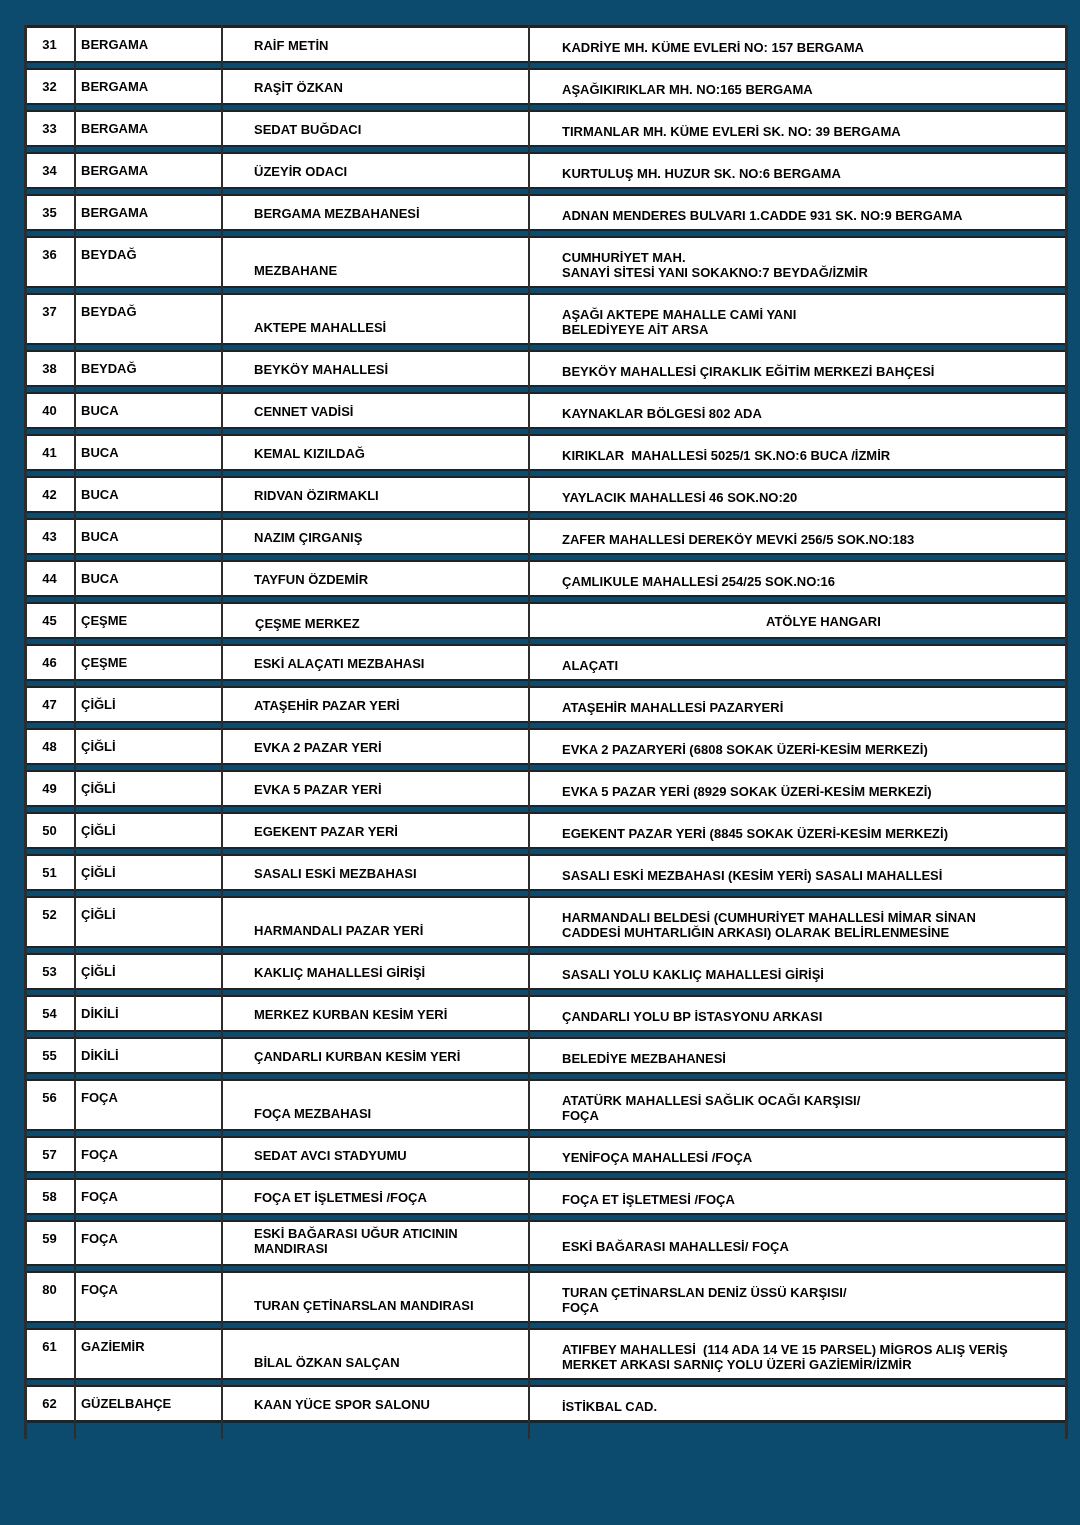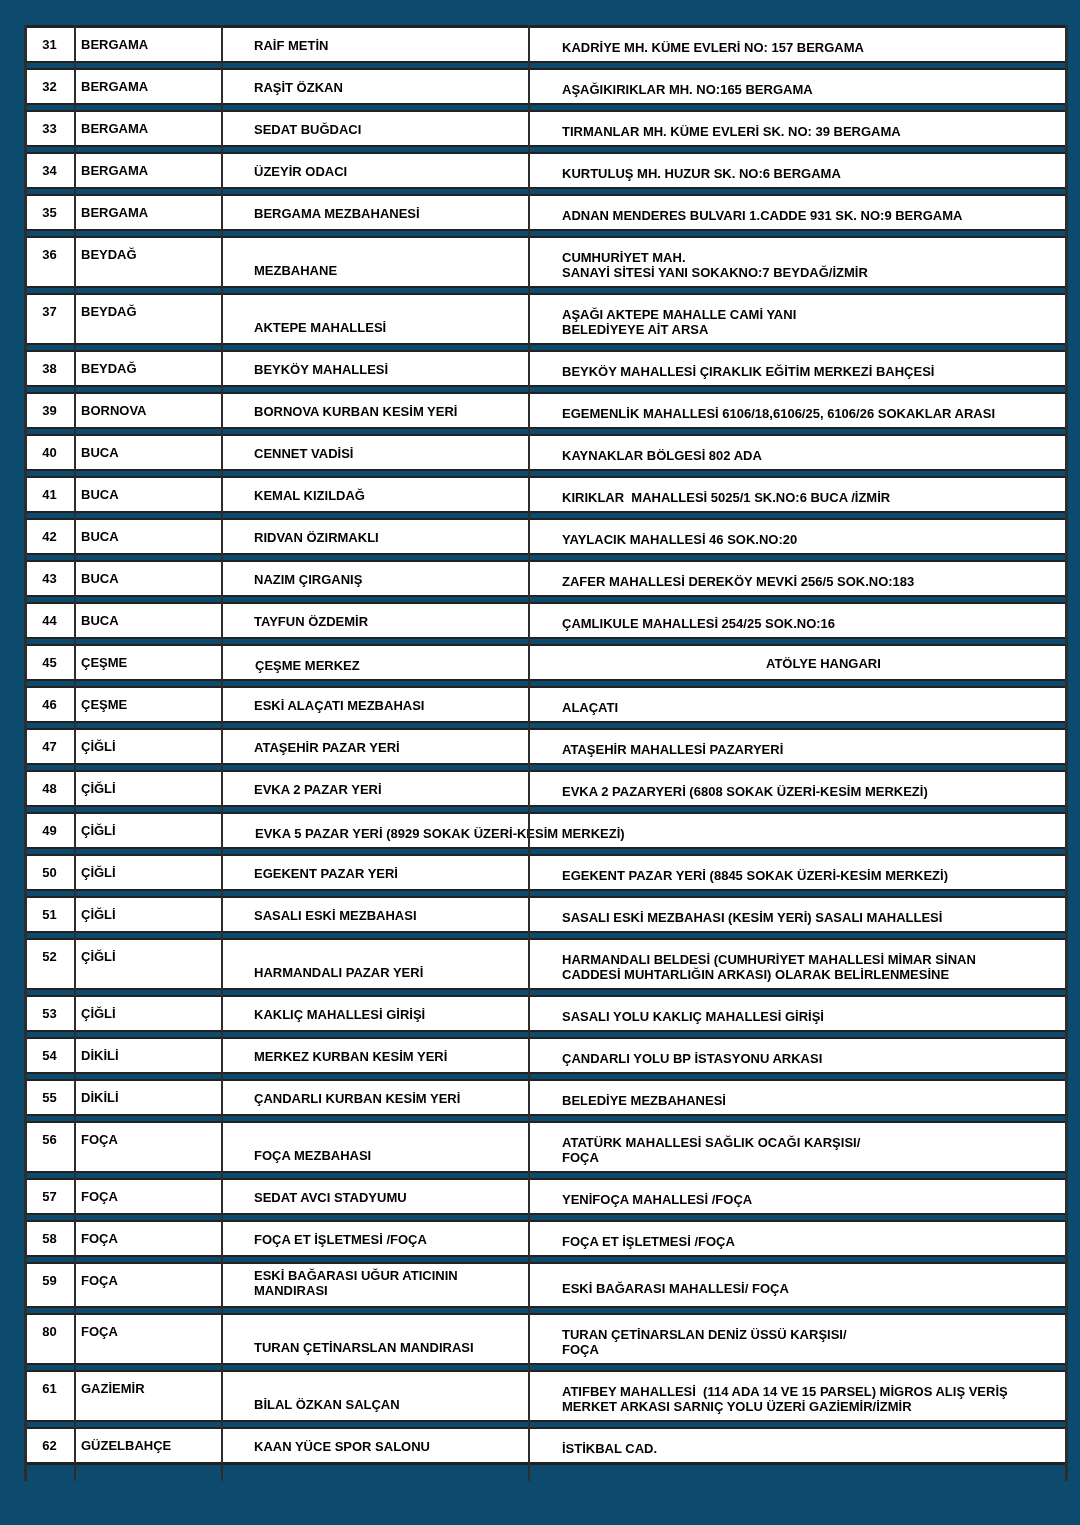--- a/index.html
+++ b/index.html
@@ -140,26 +140,20 @@
 BELEDİYEYE AİT ARSA</div>
   </div>
 
   <div class="row">
     <div class="cell c-no">38</div>
     <div class="cell c-district">BEYDAĞ</div>
     <div class="cell c-name">BEYKÖY MAHALLESİ</div>
     <div class="cell c-address">BEYKÖY MAHALLESİ ÇIRAKLIK EĞİTİM MERKEZİ BAHÇESİ</div>
   </div>
 
-  <div class="row">
-    <div class="cell c-no">39</div>
-    <div class="cell c-district">BORNOVA</div>
-    <div class="cell c-name">BORNOVA KURBAN KESİM YERİ</div>
-    <div class="cell c-address">EGEMENLİK MAHALLESİ 6106/18,6106/25, 6106/26 SOKAKLAR ARASI</div>
-  </div>
 
   <div class="row">
     <div class="cell c-no">40</div>
     <div class="cell c-district">BUCA</div>
     <div class="cell c-name">CENNET VADİSİ</div>
     <div class="cell c-address">KAYNAKLAR BÖLGESİ 802 ADA</div>
   </div>
 
   <div class="row">
     <div class="cell c-no">41</div>
@@ -213,20 +207,21 @@
   <div class="row">
     <div class="cell c-no">48</div>
     <div class="cell c-district">ÇİĞLİ</div>
     <div class="cell c-name">EVKA 2 PAZAR YERİ</div>
     <div class="cell c-address">EVKA 2 PAZARYERİ (6808 SOKAK ÜZERİ-KESİM MERKEZİ)</div>
   </div>
 
   <div class="row">
     <div class="cell c-no">49</div>
     <div class="cell c-district">ÇİĞLİ</div>
+    <div class="cell c-name">EVKA 5 PAZAR YERİ</div>
     <div class="cell c-address">EVKA 5 PAZAR YERİ (8929 SOKAK ÜZERİ-KESİM MERKEZİ)</div>
   </div>
 
   <div class="row">
     <div class="cell c-no">50</div>
     <div class="cell c-district">ÇİĞLİ</div>
     <div class="cell c-name">EGEKENT PAZAR YERİ</div>
     <div class="cell c-address">EGEKENT PAZAR YERİ (8845 SOKAK ÜZERİ-KESİM MERKEZİ)</div>
   </div>
 

